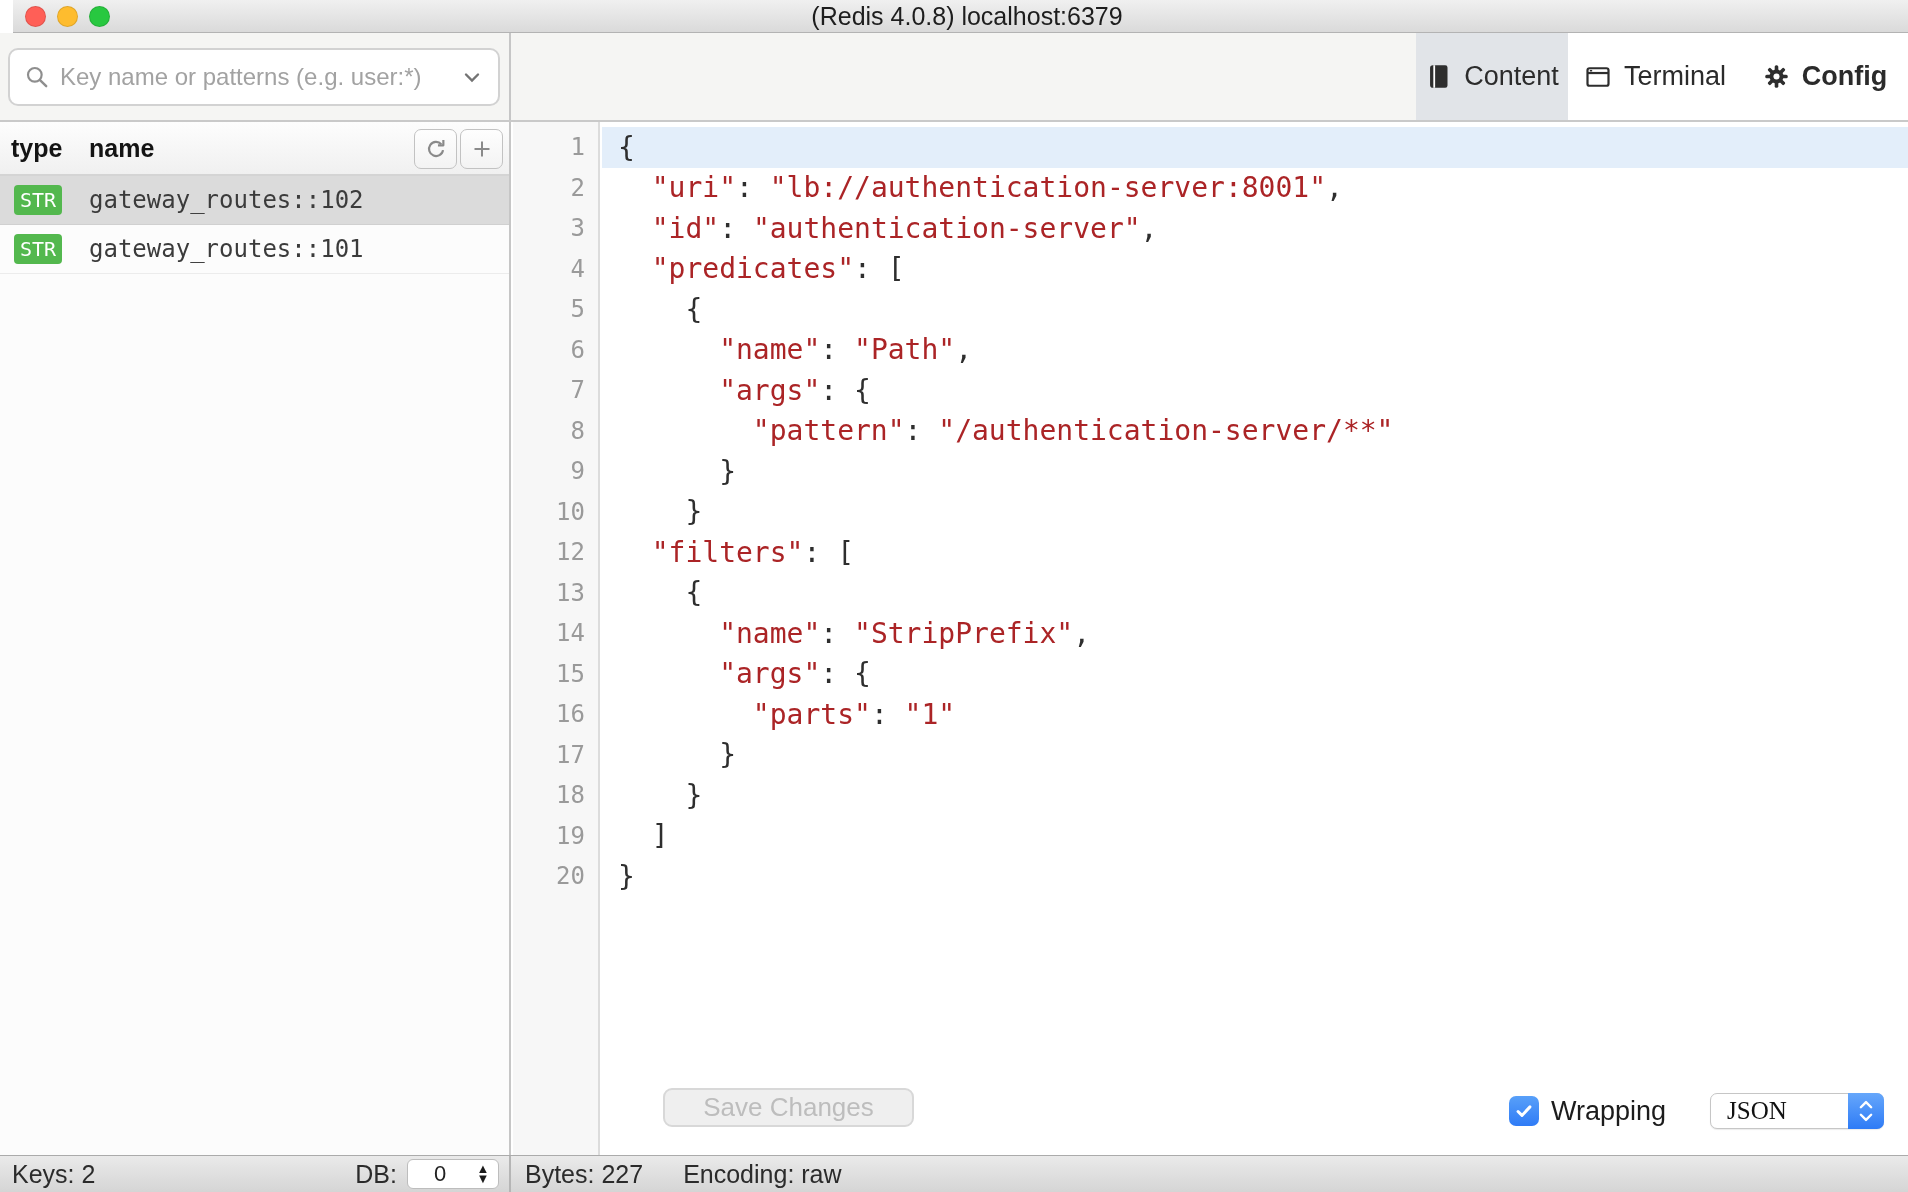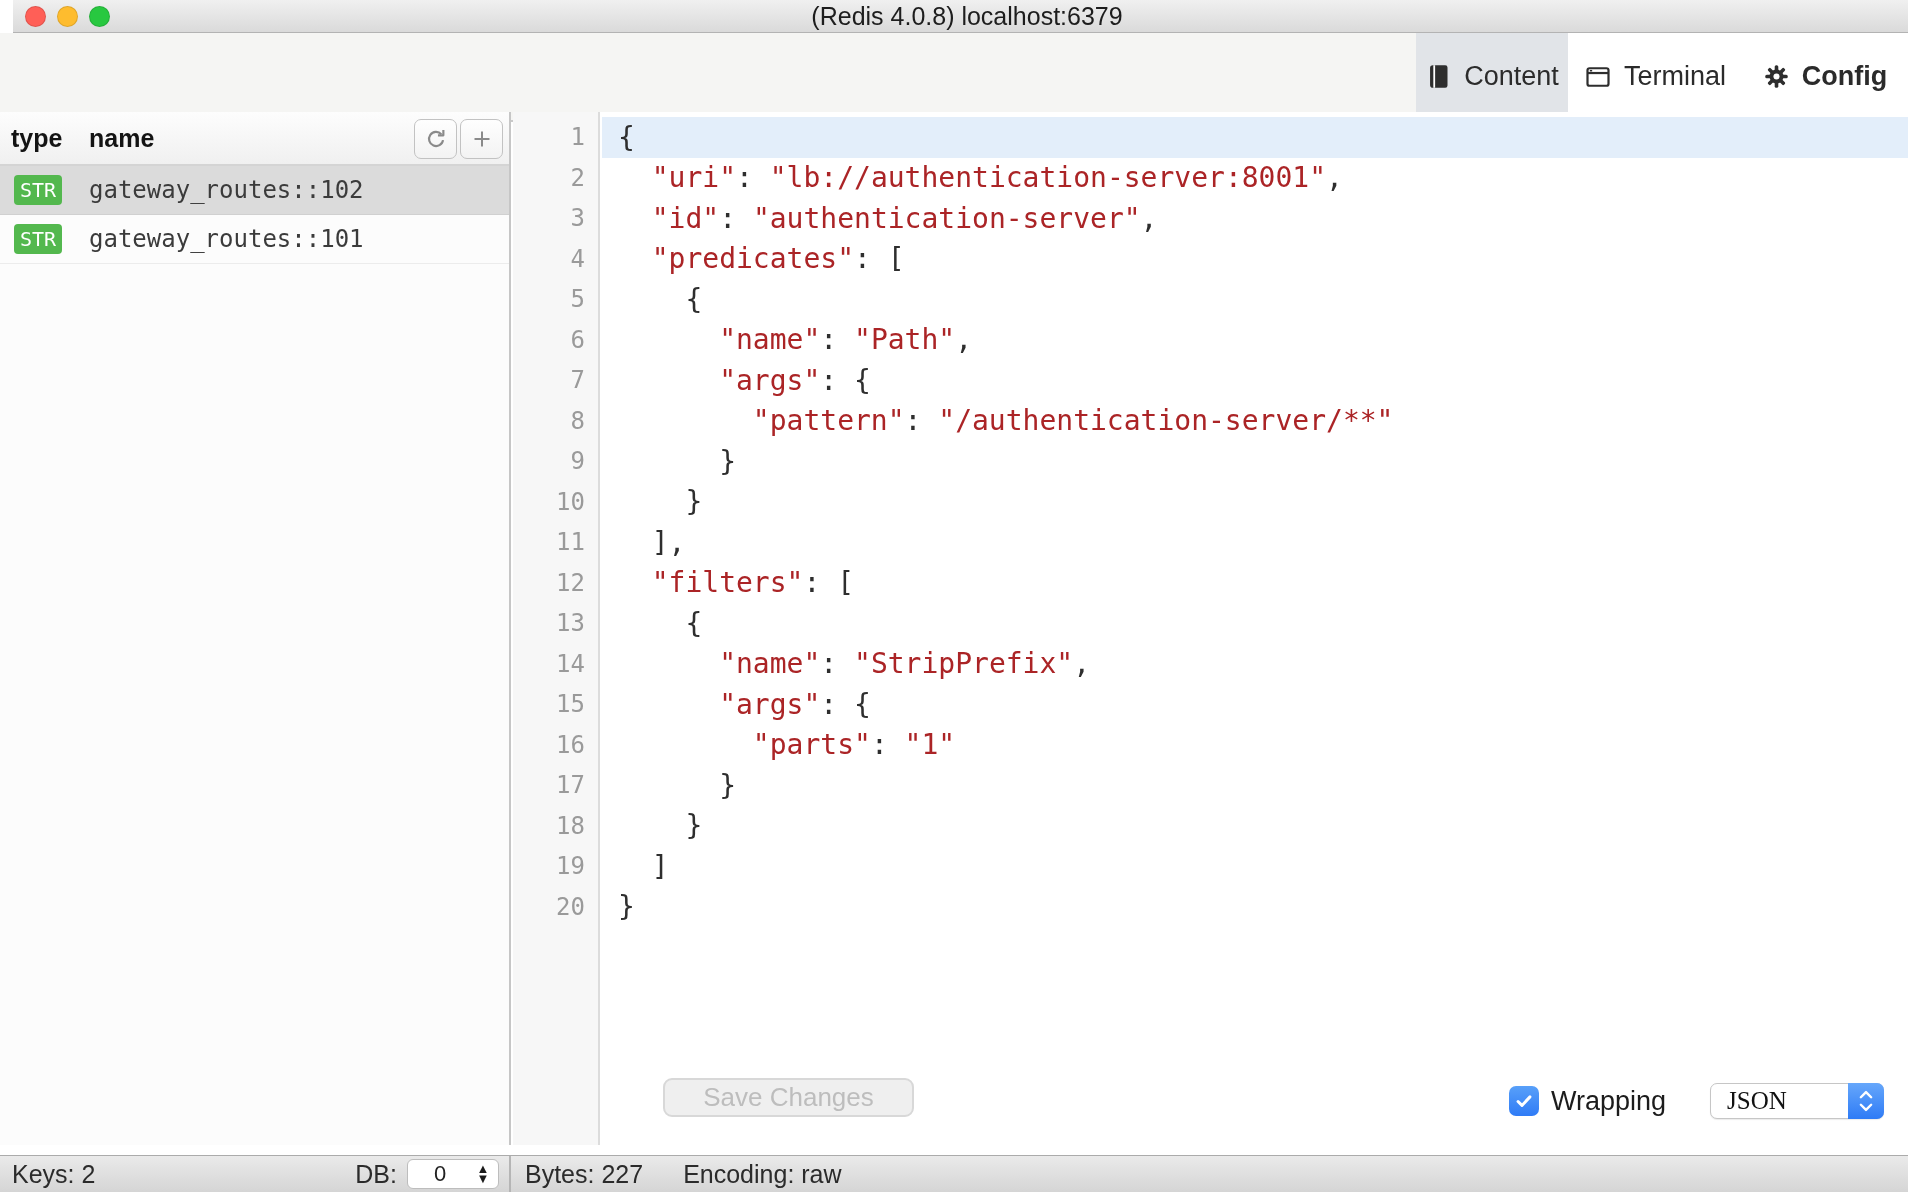--- a/index.html
+++ b/index.html
@@ -48,21 +48,21 @@
   }
   .tab {
     height:87px; display:flex; align-items:center; justify-content:center; gap:12px;
     font-size:27px; color:#2b2b2b; cursor:default;
   }
   .tab.active { background:#e1e4e8; }
   .tab-content  { width:152px; }
   .tab-terminal { width:174px; }
   .tab-config   { width:166px;font-weight:bold; }
   
-  .main { position:absolute; left:0; top:112px; width:1908px; height:1033px; }
+  .main { position:absolute; left:0; top:122px; width:1908px; height:1033px; }
   .sidebar {
     position:absolute; left:0; top:0; width:511px; height:1033px;
     background:#fcfcfc; border-right:2px solid #c6c6c6;
   }
   .keys-header {
     position:relative; height:54px;
     background:linear-gradient(#fdfdfd,#f0f0f0);
     border-bottom:2px solid #d4d4d4;
     display:flex; align-items:center;
   }
@@ -176,20 +176,36 @@
 <body>
 
 <div class="titlebar">
   <div class="traffic t-close"></div>
   <div class="traffic t-min"></div>
   <div class="traffic t-max"></div>
   <div class="win-title">(Redis 4.0.8) localhost:6379</div>
 </div>
 
 <div class="toolbar">
+  <div class="toolbar-left">
+    <div class="searchbox">
+      <span>
+        <svg width="26" height="26" viewBox="0 0 24 24">
+            <circle cx="10" cy="10" r="6.3" fill="none" stroke="#8e8e8e" stroke-width="2"></circle>
+            <line x1="14.8" y1="14.8" x2="20.5" y2="20.5" stroke="#8e8e8e" stroke-width="2.2" stroke-linecap="round"></line>
+          </svg>
+      </span>
+      <input type="text" placeholder="Key name or patterns (e.g. user:*)" style="">
+      <span>
+        <svg width="24" height="24" viewBox="0 0 24 24">
+            <path d="M6 9.5 L12 15.5 L18 9.5" fill="none" stroke="#737373" stroke-width="2.4" stroke-linecap="round"></path>
+          </svg>
+      </span>
+    </div>
+  </div>
   <div class="tabbar">
     <div class="tab tab-content active">
       <span>
         <svg width="27" height="27" viewBox="0 0 24 24">
             <path d="M7 2 h11 a2 2 0 0 1 2 2 v16 a2 2 0 0 1 -2 2 H7 a2.5 2.5 0 0 1 -2.5 -2.5 V4.5 A2.5 2.5 0 0 1 7 2 z" fill="#2e2e2e"></path>
             <path d="M8.2 2 v20" stroke="#fff" stroke-width="1.6"></path>
           </svg>
       </span>
       <span>Content</span>
     </div>
@@ -293,24 +309,20 @@
         </div>
         <div class="code-line">
           <div class="gutter-num">9</div>
           <div class="code-text"><span class="tok-pun">      }</span></div>
         </div>
         <div class="code-line">
           <div class="gutter-num">10</div>
           <div class="code-text"><span class="tok-pun">    }</span></div>
         </div>
         <div class="code-line">
-          <div class="gutter-num">11</div>
-          <div class="code-text"><span class="tok-pun">  ],</span></div>
-        </div>
-        <div class="code-line">
           <div class="gutter-num">12</div>
           <div class="code-text"><span class="tok-pun">  </span><span class="tok-str">"filters"</span><span class="tok-pun">: [</span></div>
         </div>
         <div class="code-line">
           <div class="gutter-num">13</div>
           <div class="code-text"><span class="tok-pun">    {</span></div>
         </div>
         <div class="code-line">
           <div class="gutter-num">14</div>
           <div class="code-text"><span class="tok-pun">      </span><span class="tok-str">"name"</span><span class="tok-pun">: </span><span class="tok-str">"StripPrefix"</span><span class="tok-pun">,</span></div>

